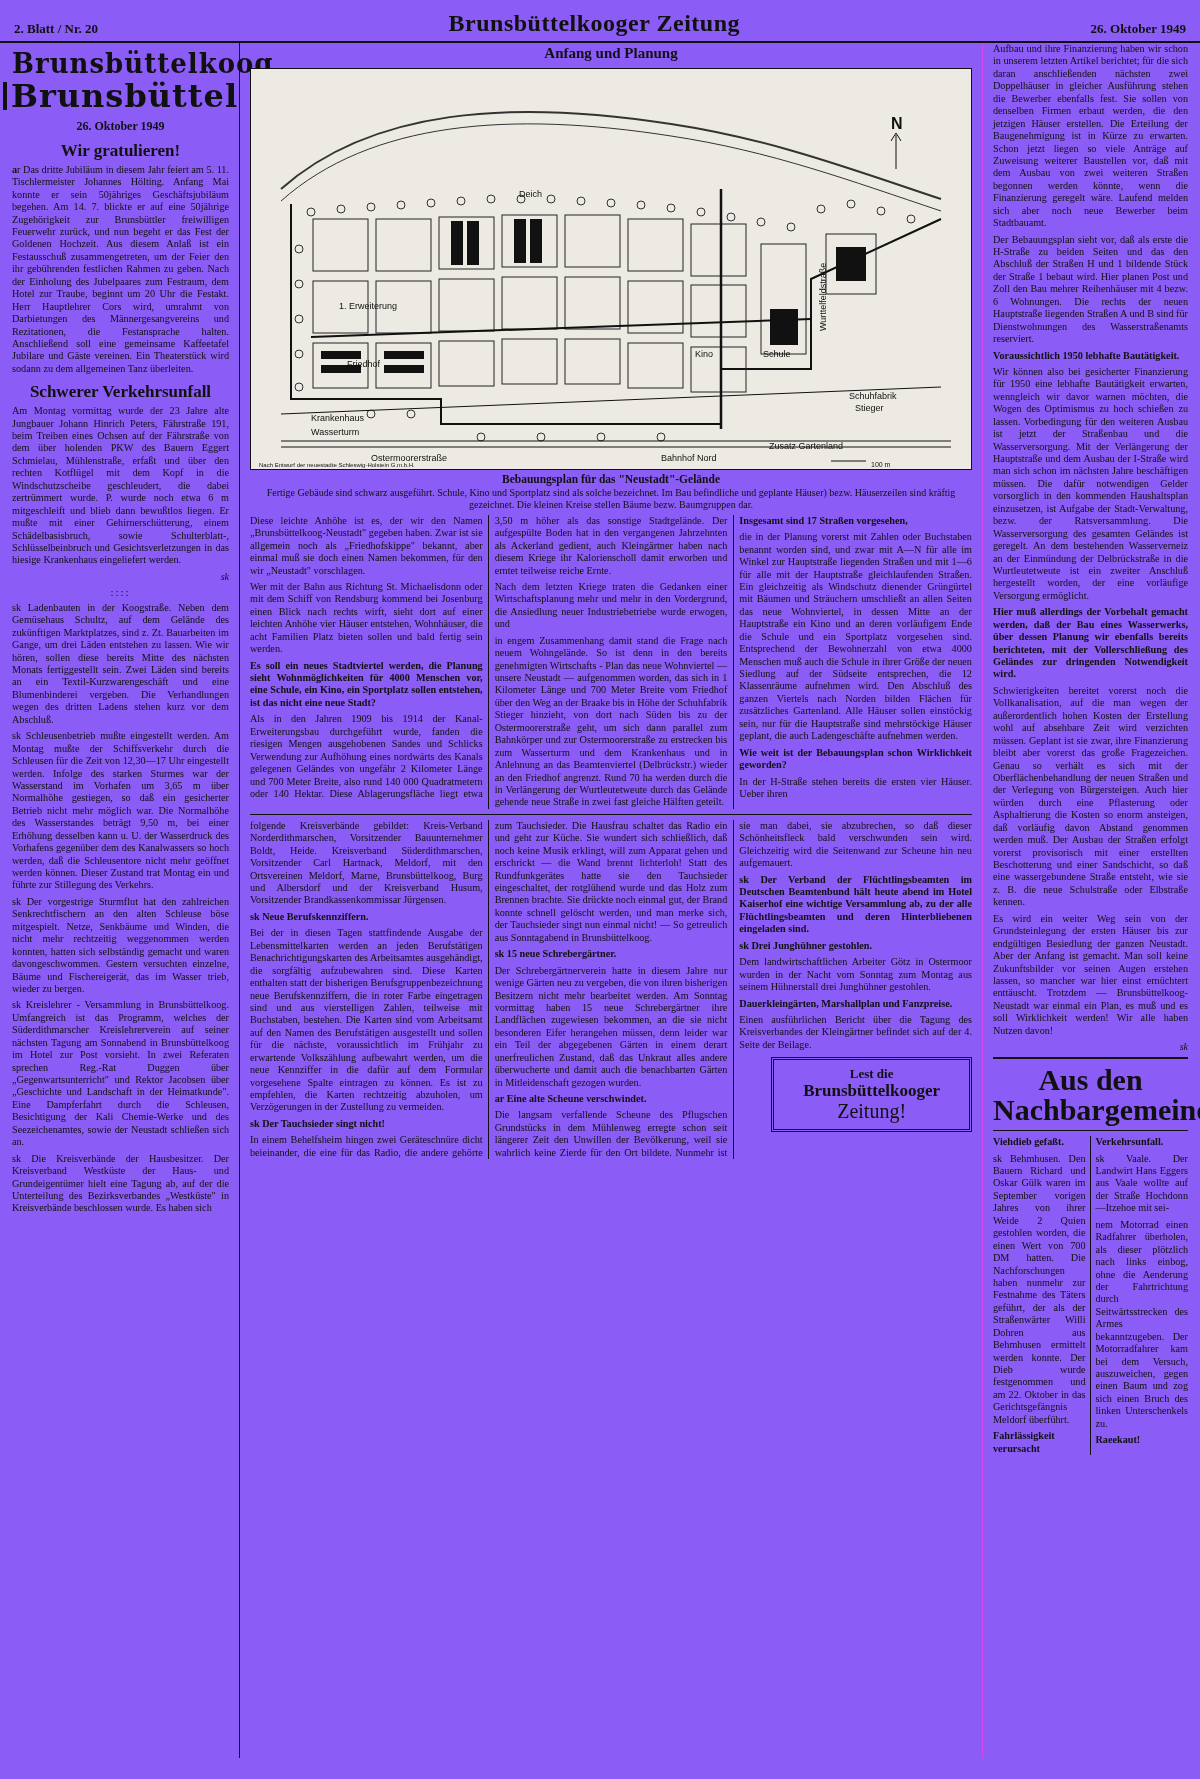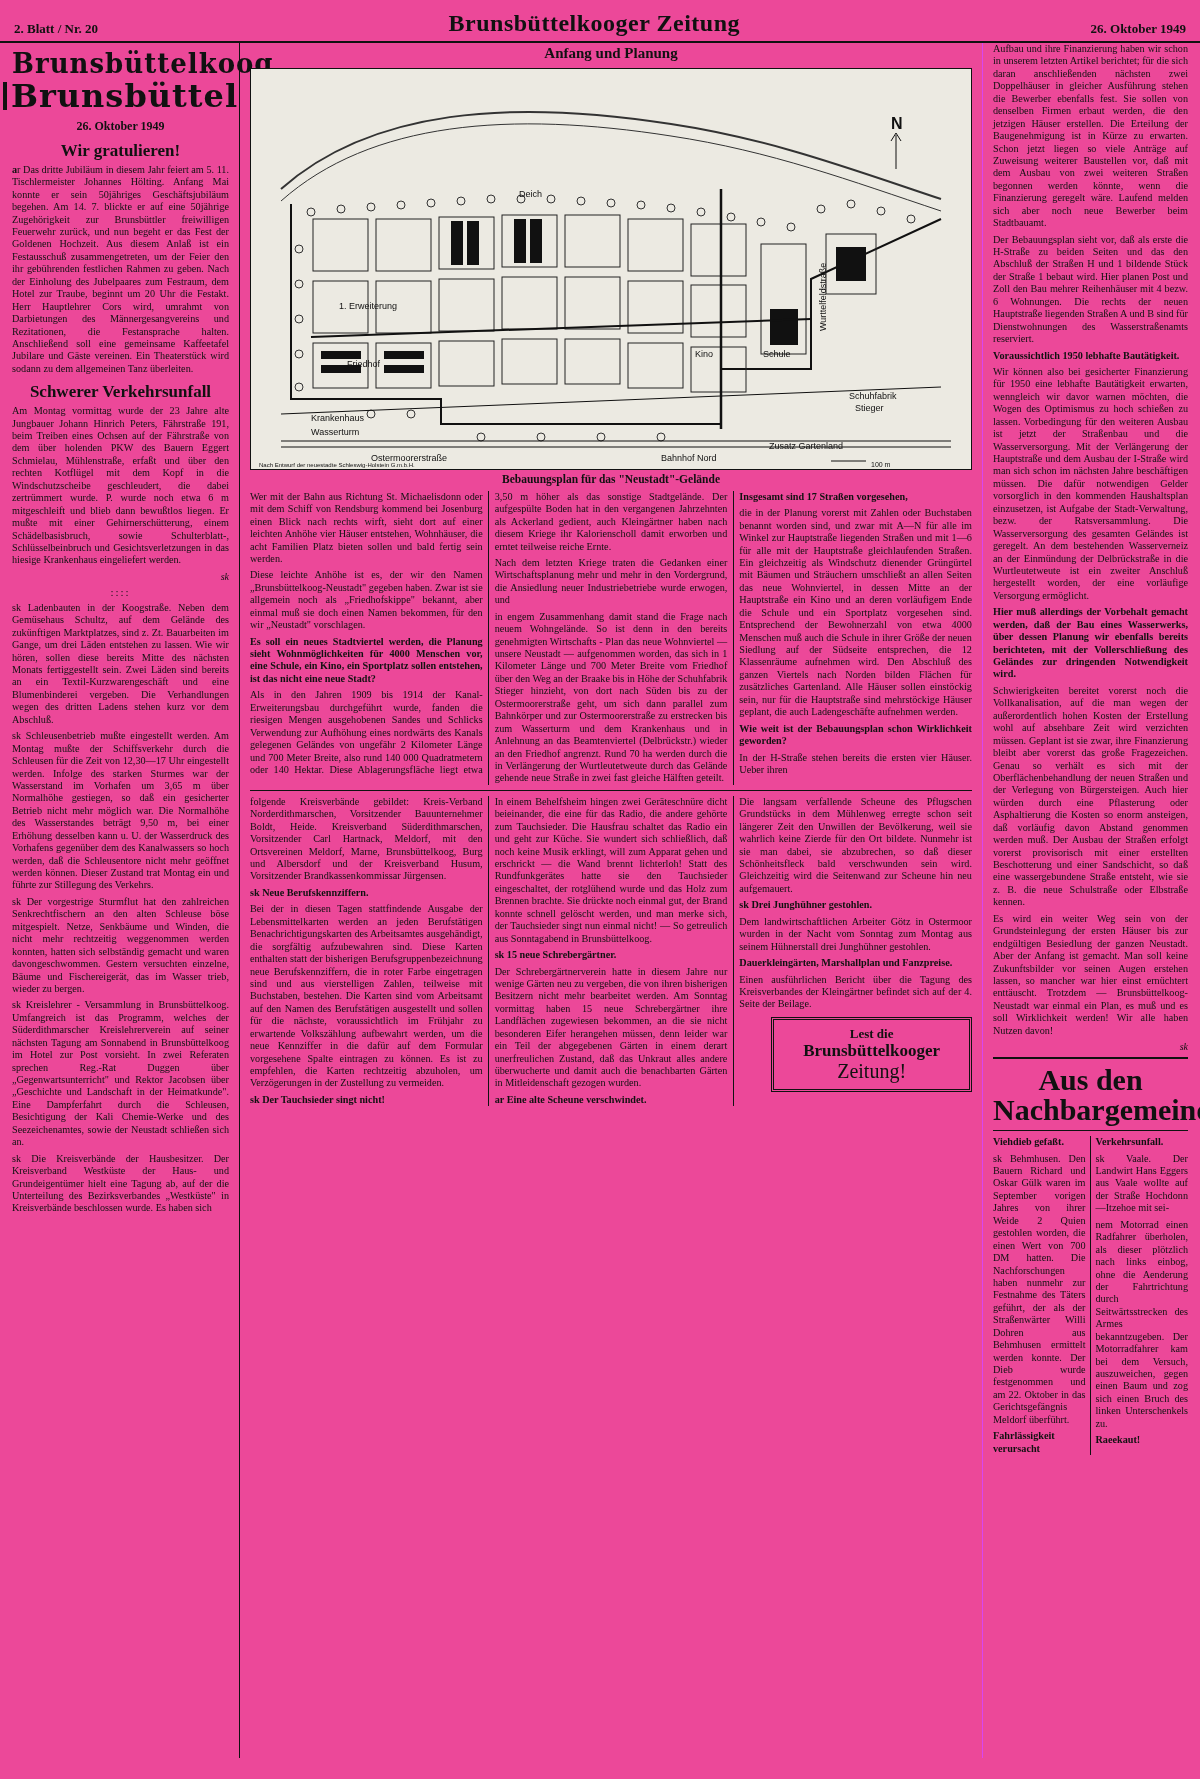--- a/index.html
+++ b/index.html
@@ -9,21 +9,21 @@
     font-family:"Liberation Serif", serif;
     color:#111;
     position:relative;
     overflow:hidden;
   }
   .page{
     width:1200px;height:1779px;
     position:relative;
     padding:0;
     box-sizing:border-box;
-    background:#ec4899;
+    background:#8b5cf6;
   }
   
   .masthead{
     display:flex;align-items:flex-end;justify-content:space-between;
     padding:10px 14px 4px 14px;
     border-bottom:2px solid #111;
     font-size:13px;
   }
   .masthead .mh-left{font-weight:bold;font-size:13px;}
   .masthead .mh-center{
@@ -277,25 +277,26 @@
             <path d="M645,66 L645,100 M640,72 L645,64 L650,72" stroke="#111" fill="none"></path>
             <text x="8" y="398" font-size="6">Nach Entwurf der neuestadte Schleswig-Holstein G.m.b.H.</text>
             <text x="620" y="398" font-size="7">100 m</text>
             <path d="M580,392 L615,392" stroke="#111"></path>
           </g>
         </svg>
       </div>
 
       <div class="mapcap">
         <b>Bebauungsplan für das "Neustadt"-Gelände</b><br>
+        <span>Fertige Gebäude sind schwarz ausgeführt. Schule, Kino und Sportplatz sind als solche bezeichnet. Im Bau befindliche und geplante Häuser) bezw. Häuserzeilen sind kräftig gezeichnet. Die kleinen Kreise stellen Bäume bezw. Baumgruppen dar.</span>
       </div>
 
       <div class="mid-cols">
+        <p class="body">Diese leichte Anhöhe ist es, der wir den Namen „Brunsbüttelkoog-Neustadt" gegeben haben. Zwar ist sie allgemein noch als „Friedhofskippe" bekannt, aber einmal muß sie doch einen Namen bekommen, für den wir „Neustadt" vorschlagen.</p>
         <p class="body">Wer mit der Bahn aus Richtung St. Michaelisdonn oder mit dem Schiff von Rendsburg kommend bei Josenburg einen Blick nach rechts wirft, sieht dort auf einer leichten Anhöhe vier Häuser entstehen, Wohnhäuser, die acht Familien Platz bieten sollen und bald fertig sein werden.</p>
-        <p class="body">Diese leichte Anhöhe ist es, der wir den Namen „Brunsbüttelkoog-Neustadt" gegeben haben. Zwar ist sie allgemein noch als „Friedhofskippe" bekannt, aber einmal muß sie doch einen Namen bekommen, für den wir „Neustadt" vorschlagen.</p>
         <p class="body bodybold">Es soll ein neues Stadtviertel werden, die Planung sieht Wohnmöglichkeiten für 4000 Menschen vor, eine Schule, ein Kino, ein Sportplatz sollen entstehen, ist das nicht eine neue Stadt?</p>
         <p class="body">Als in den Jahren 1909 bis 1914 der Kanal-Erweiterungsbau durchgeführt wurde, fanden die riesigen Mengen ausgehobenen Sandes und Schlicks Verwendung zur Aufhöhung eines nordwärts des Kanals gelegenen Geländes von ungefähr 2 Kilometer Länge und 700 Meter Breite, also rund 140 000 Quadratmetern oder 140 Hektar. Diese Ablagerungsfläche liegt etwa 3,50 m höher als das sonstige Stadtgelände. Der aufgespülte Boden hat in den vergangenen Jahrzehnten als Ackerland gedient, auch Kleingärtner haben nach diesem Kriege ihr Kalorienscholl damit erworben und erntet teilweise reiche Ernte.</p>
         <p class="body">Nach dem letzten Kriege traten die Gedanken einer Wirtschaftsplanung mehr und mehr in den Vordergrund, die Ansiedlung neuer Industriebetriebe wurde erwogen, und</p>
         <p class="body">in engem Zusammenhang damit stand die Frage nach neuem Wohngelände. So ist denn in den bereits genehmigten Wirtschafts - Plan das neue Wohnviertel — unsere Neustadt — aufgenommen worden, das sich in 1 Kilometer Länge und 700 Meter Breite vom Friedhof über den Weg an der Braake bis in Höhe der Schuhfabrik Stieger hinzieht, von dort nach Süden bis zu der Ostermoorerstraße geht, um sich dann parallel zum Bahnkörper und zur Ostermoorerstraße zu erstrecken bis zum Wasserturm und dem Krankenhaus und in Anlehnung an das Beamtenviertel (Delbrückstr.) wieder an den Friedhof angrenzt. Rund 70 ha werden durch die in Verlängerung der Wurtleutetweute durch das Gelände gehende neue Straße in zwei fast gleiche Hälften geteilt.</p>
         <p class="body bodybold center">Insgesamt sind 17 Straßen vorgesehen,</p>
         <p class="body">die in der Planung vorerst mit Zahlen oder Buchstaben benannt worden sind, und zwar mit A—N für alle im Winkel zur Hauptstraße liegenden Straßen und mit 1—6 für alle mit der Hauptstraße gleichlaufenden Straßen. Ein gleichzeitig als Windschutz dienender Grüngürtel mit Bäumen und Sträuchern umschließt an allen Seiten das neue Wohnviertel, in dessen Mitte an der Hauptstraße ein Kino und an deren vorläufigem Ende die Schule und ein Sportplatz vorgesehen sind. Entsprechend der Bewohnerzahl von etwa 4000 Menschen muß auch die Schule in ihrer Größe der neuen Siedlung auf der Südseite entsprechen, die 12 Klassenräume aufnehmen wird. Den Abschluß des ganzen Viertels nach Norden bilden Flächen für zusätzliches Gartenland. Alle Häuser sollen einstöckig sein, nur für die Hauptstraße sind mehrstöckige Häuser geplant, die auch Ladengeschäfte aufnehmen werden.</p>
         <p class="body bodybold">Wie weit ist der Bebauungsplan schon Wirklichkeit geworden?</p>
         <p class="body">In der H-Straße stehen bereits die ersten vier Häuser. Ueber ihren</p>
       </div>
 
@@ -304,20 +305,21 @@
       <div class="mid-cols2">
         <p class="body">folgende Kreisverbände gebildet: Kreis-Verband Norderdithmarschen, Vorsitzender Bauunternehmer Boldt, Heide. Kreisverband Süderdithmarschen, Vorsitzender Carl Hartnack, Meldorf, mit den Ortsvereinen Meldorf, Marne, Brunsbüttelkoog, Burg und Albersdorf und der Kreisverband Husum, Vorsitzender Brandkassenkommissar Jürgensen.</p>
         <p class="body bodybold">sk Neue Berufskennziffern.</p>
         <p class="body">Bei der in diesen Tagen stattfindende Ausgabe der Lebensmittelkarten werden an jeden Berufstätigen Benachrichtigungskarten des Arbeitsamtes ausgehändigt, die sorgfältig aufzubewahren sind. Diese Karten enthalten statt der bisherigen Berufsgruppenbezeichnung neue Berufskennziffern, die in roter Farbe eingetragen sind und aus vierstelligen Zahlen, teilweise mit Buchstaben, bestehen. Die Karten sind vom Arbeitsamt auf den Namen des Berufstätigen ausgestellt und sollen für die nächste, voraussichtlich im Frühjahr zu erwartende Volkszählung aufbewahrt werden, um die neue Kennziffer in die dafür auf dem Formular vorgesehene Spalte eintragen zu können. Es ist zu empfehlen, die Karten rechtzeitig abzuholen, um Verzögerungen in der Zustellung zu vermeiden.</p>
         <p class="body bodybold">sk Der Tauchsieder singt nicht!</p>
         <p class="body">In einem Behelfsheim hingen zwei Geräteschnüre dicht beieinander, die eine für das Radio, die andere gehörte zum Tauchsieder. Die Hausfrau schaltet das Radio ein und geht zur Küche. Sie wundert sich schließlich, daß noch keine Musik erklingt, will zum Apparat gehen und erschrickt — die Wand brennt lichterloh! Statt des Rundfunkgerätes hatte sie den Tauchsieder eingeschaltet, der rotglühend wurde und das Holz zum Brennen brachte. Sie drückte noch einmal gut, der Brand konnte schnell gelöscht werden, und man merke sich, der Tauchsieder singt nun einmal nicht! — So getreulich aus Sonntagabend in Brunsbüttelkoog.</p>
         <p class="body bodybold">sk 15 neue Schrebergärtner.</p>
         <p class="body">Der Schrebergärtnerverein hatte in diesem Jahre nur wenige Gärten neu zu vergeben, die von ihren bisherigen Besitzern nicht mehr bearbeitet werden. Am Sonntag vormittag haben 15 neue Schrebergärtner ihre Landflächen zugewiesen bekommen, an die sie nicht besonderen Eifer herangehen müssen, denn leider war ein Teil der abgegebenen Gärten in einem derart unerfreulichen Zustand, daß das Unkraut alles andere überwucherte und damit auch die benachbarten Gärten in Mitleidenschaft gezogen wurden.</p>
         <p class="body bodybold">ar Eine alte Scheune verschwindet.</p>
         <p class="body">Die langsam verfallende Scheune des Pflugschen Grundstücks in dem Mühlenweg erregte schon seit längerer Zeit den Unwillen der Bevölkerung, weil sie wahrlich keine Zierde für den Ort bildete. Nunmehr ist sie man dabei, sie abzubrechen, so daß dieser Schönheitsfleck bald verschwunden sein wird. Gleichzeitig wird die Seitenwand zur Scheune hin neu aufgemauert.</p>
+        <p class="body bodybold">sk Der Verband der Flüchtlingsbeamten im Deutschen Beamtenbund hält heute abend im Hotel Kaiserhof eine wichtige Versammlung ab, zu der alle Flüchtlingsbeamten und deren Hinterbliebenen eingeladen sind.</p>
         <p class="body bodybold">sk Drei Junghühner gestohlen.</p>
         <p class="body">Dem landwirtschaftlichen Arbeiter Götz in Ostermoor wurden in der Nacht vom Sonntag zum Montag aus seinem Hühnerstall drei Junghühner gestohlen.</p>
         <p class="body bodybold">Dauerkleingärten, Marshallplan und Fanzpreise.</p>
         <p class="body">Einen ausführlichen Bericht über die Tagung des Kreisverbandes der Kleingärtner befindet sich auf der 4. Seite der Beilage.</p>
 
         <div class="box-ad">
           <div class="l1">Lest die</div>
           <div class="l2">Brunsbüttelkooger</div>
           <div class="l3">Zeitung!</div>
         </div>

